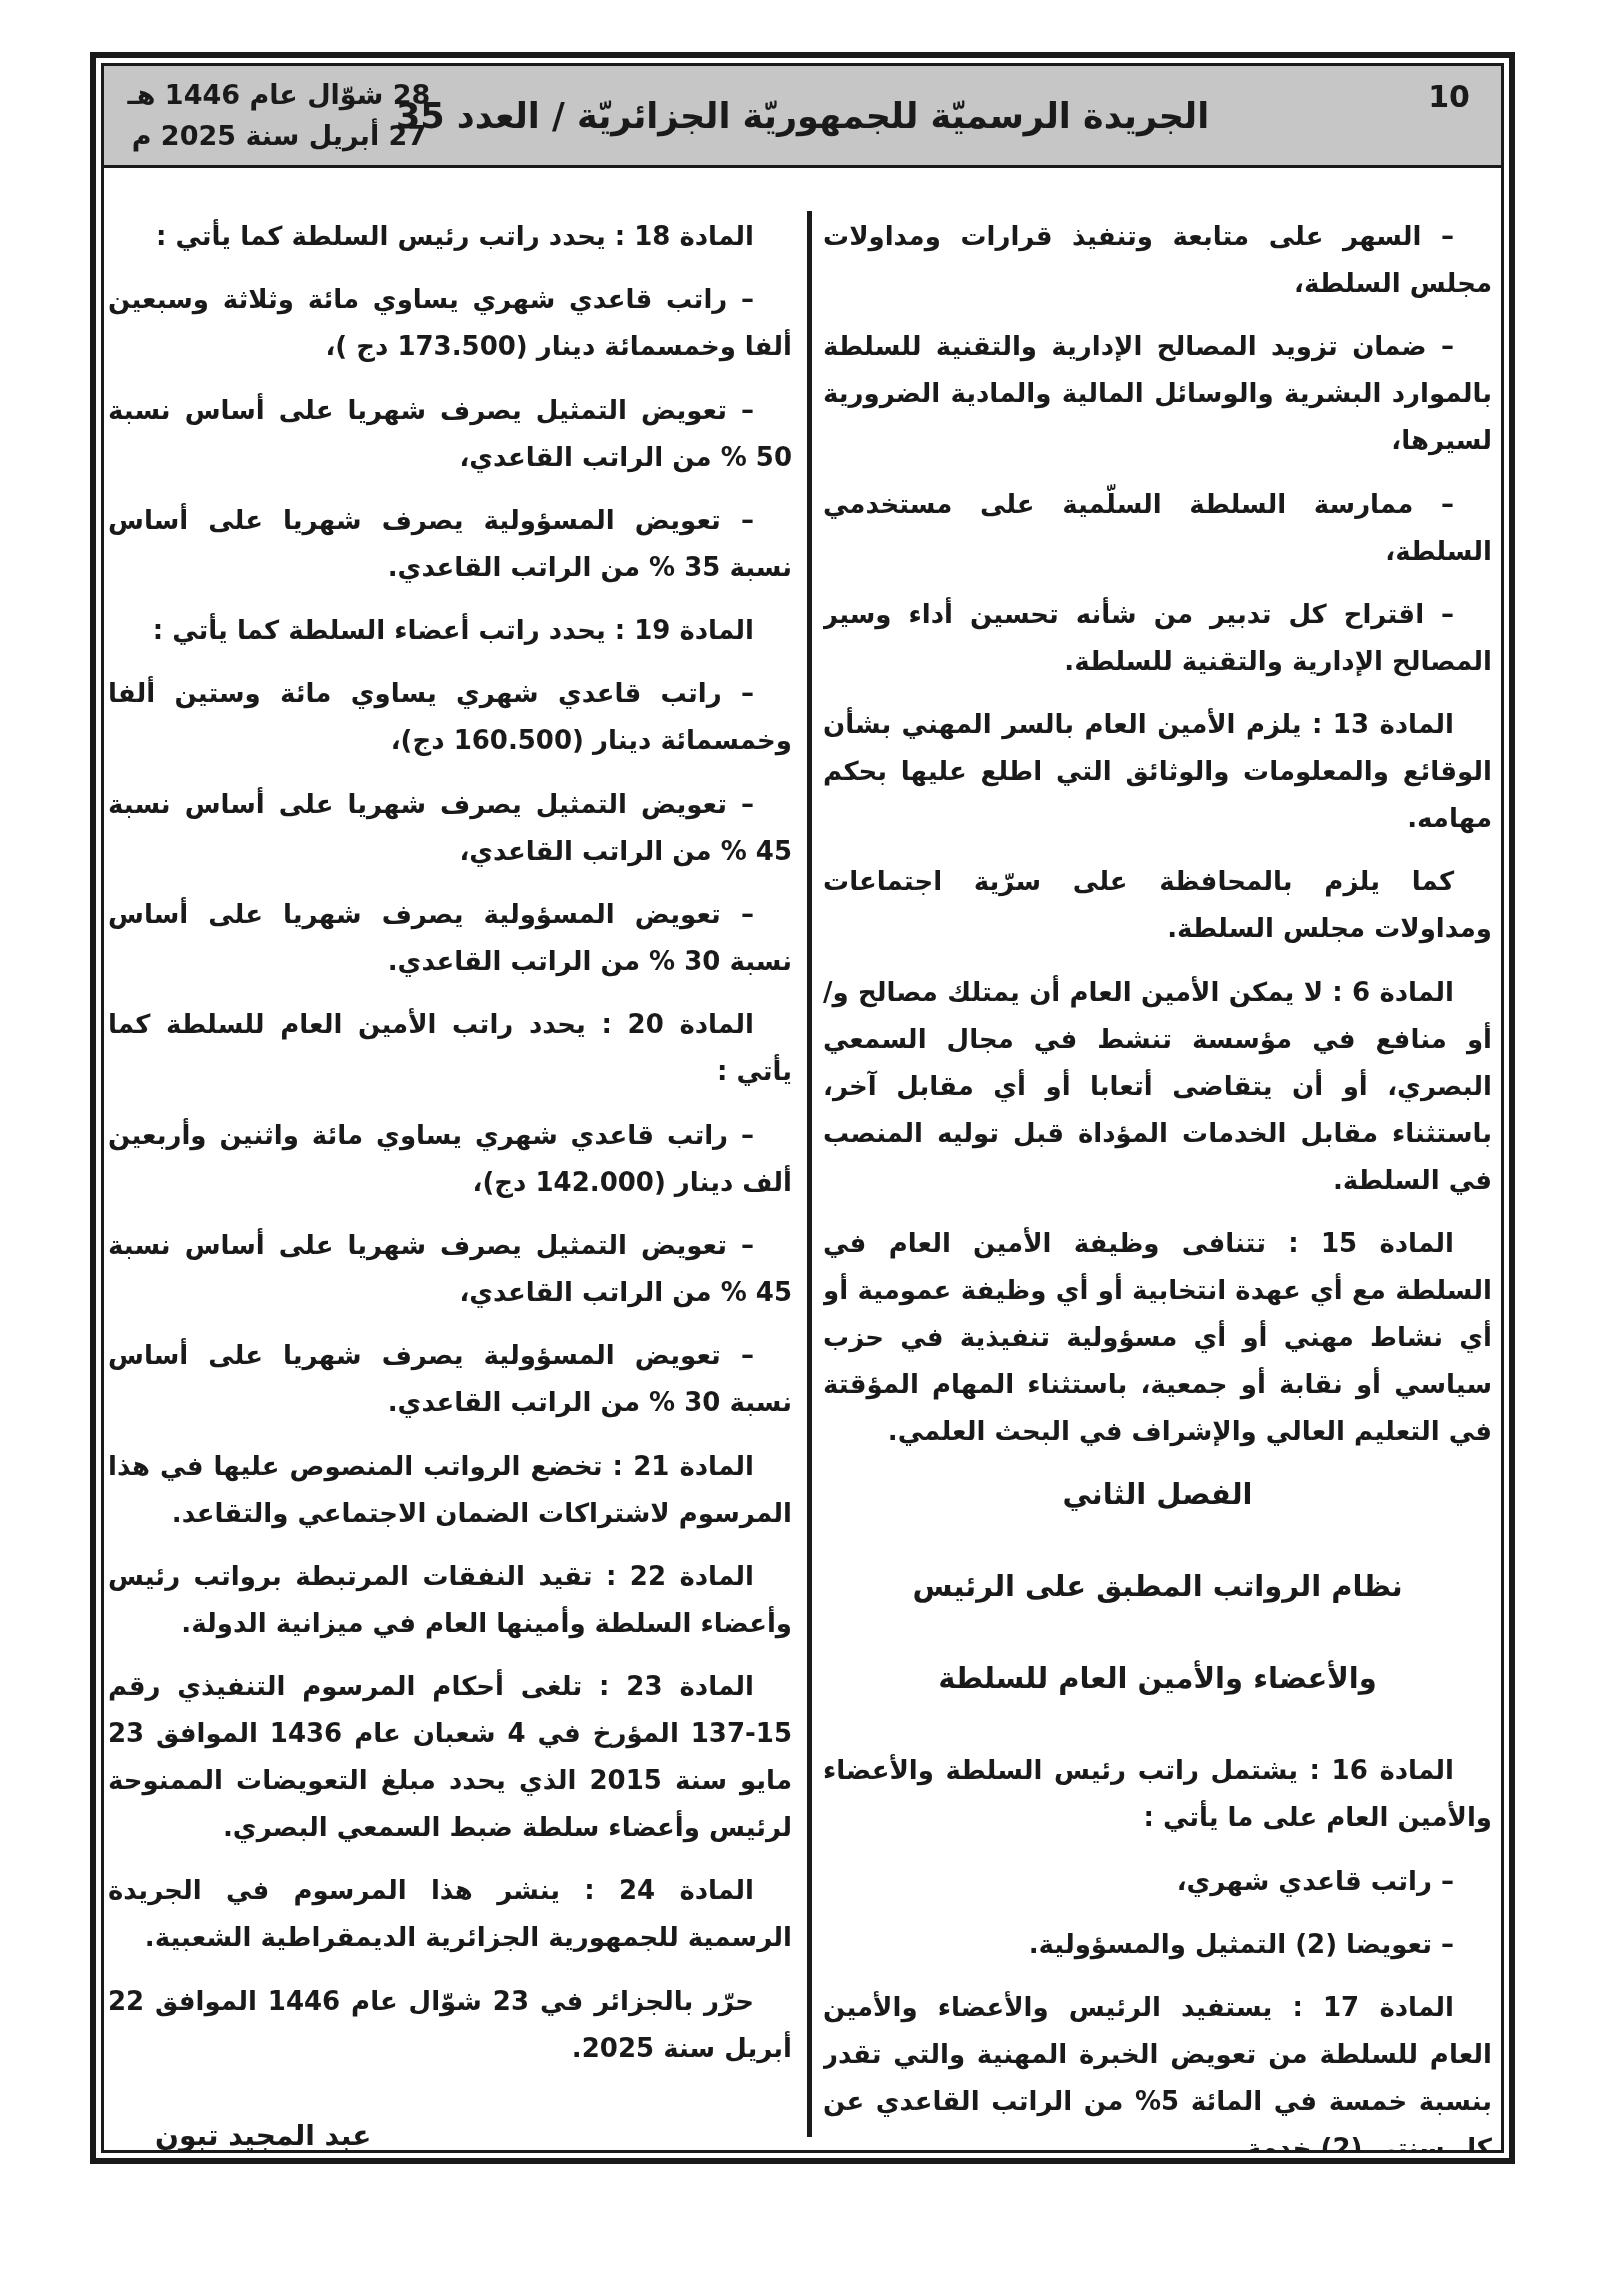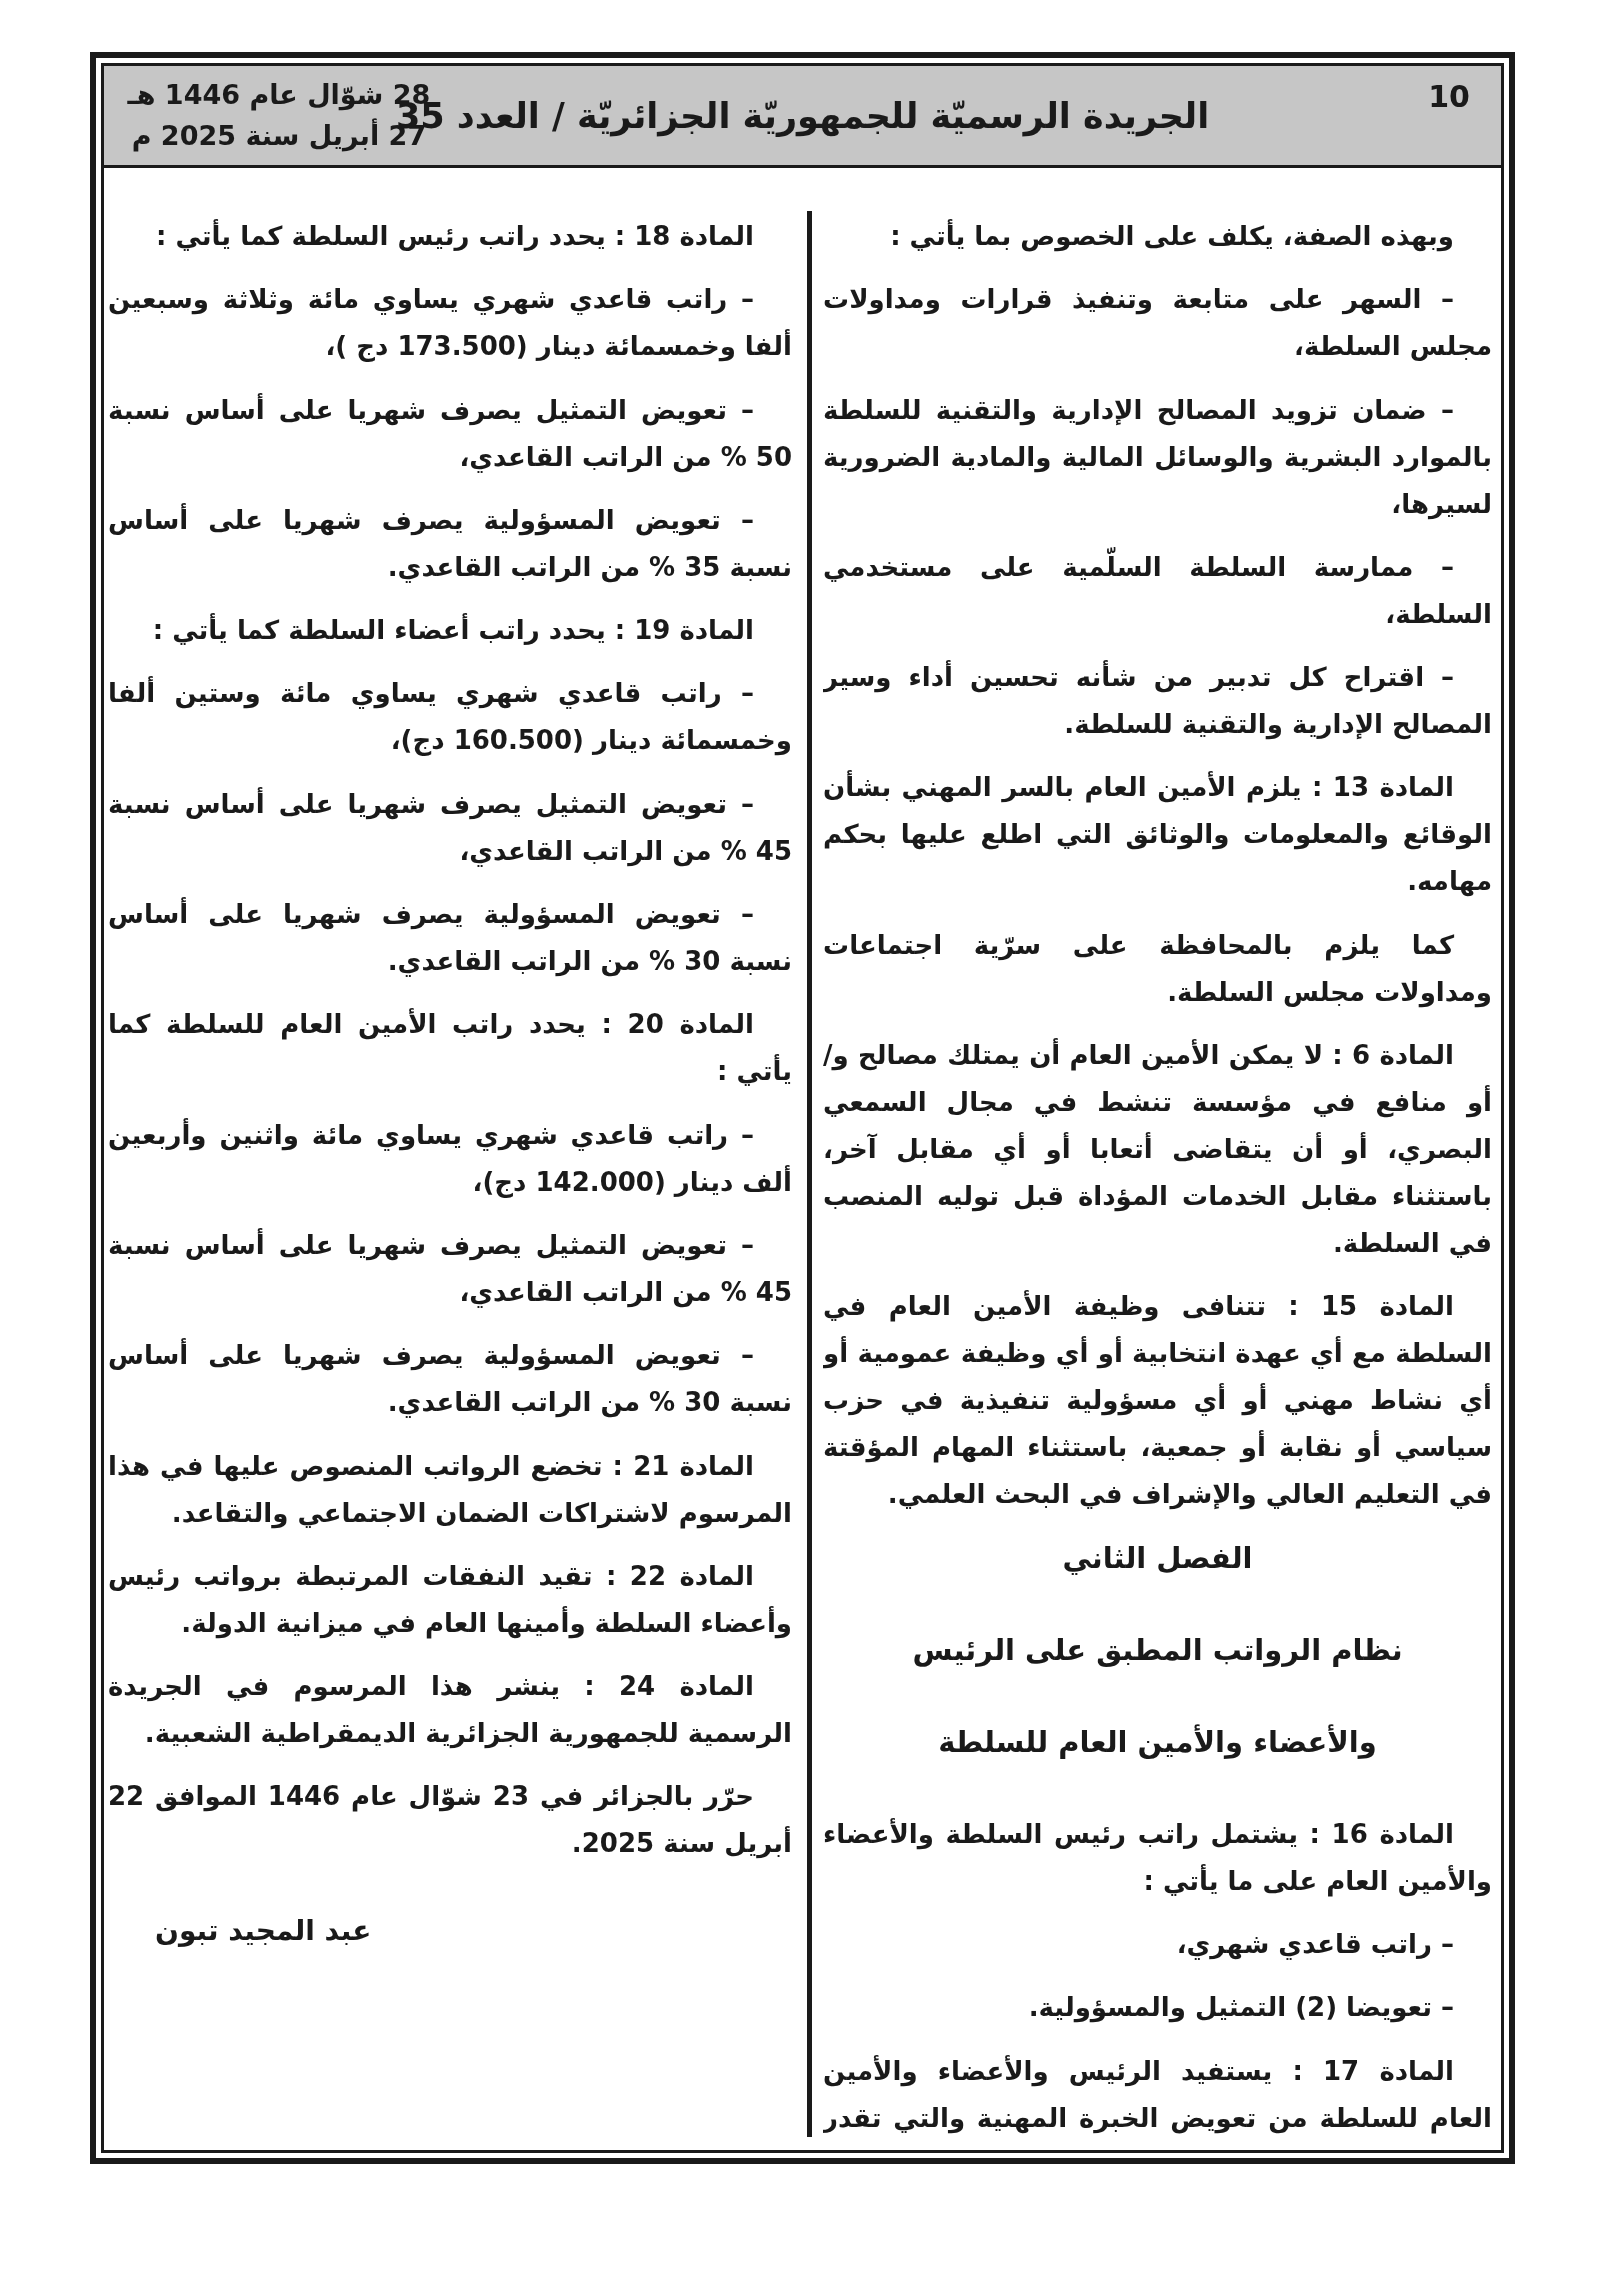--- a/index.html
+++ b/index.html
@@ -83,21 +83,20 @@
       <div class="hdr-dates" dir="rtl">
         <div>28 شوّال عام 1446 هـ</div>
         <div>27 أبريل سنة 2025 م</div>
       </div>
       <div class="hdr-title" dir="rtl">الجريدة الرسميّة للجمهوريّة الجزائريّة / العدد 35</div>
       <div class="hdr-pagenum">10</div>
     </div>
 
     <div class="content">
       <div class="col col-right" id="col-right" dir="rtl" lang="ar">
-          <div class="para plain">وبهذه الصفة، يكلف على الخصوص بما يأتي :</div>
           <div class="para dash">– السهر على متابعة وتنفيذ قرارات ومداولات مجلس السلطة،</div>
           <div class="para dash">– ضمان تزويد المصالح الإدارية والتقنية للسلطة بالموارد البشرية والوسائل المالية والمادية الضرورية لسيرها،</div>
           <div class="para dash">– ممارسة السلطة السلّمية على مستخدمي السلطة،</div>
           <div class="para dash">– اقتراح كل تدبير من شأنه تحسين أداء وسير المصالح الإدارية والتقنية للسلطة.</div>
           <div class="para article"><span class="art-label">المادة 13 : </span><span>يلزم الأمين العام بالسر المهني بشأن الوقائع والمعلومات والوثائق التي اطلع عليها بحكم مهامه.</span></div>
           <div class="para plain">كما يلزم بالمحافظة على سرّية اجتماعات ومداولات مجلس السلطة.</div>
           <div class="para article"><span class="art-label">المادة 6 : </span><span>لا يمكن الأمين العام أن يمتلك مصالح و/أو منافع في مؤسسة تنشط في مجال السمعي البصري، أو أن يتقاضى أتعابا أو أي مقابل آخر، باستثناء مقابل الخدمات المؤداة قبل توليه المنصب في السلطة.</span></div>
           <div class="para article"><span class="art-label">المادة 15 : </span><span>تتنافى وظيفة الأمين العام في السلطة مع أي عهدة انتخابية أو أي وظيفة عمومية أو أي نشاط مهني أو أي مسؤولية تنفيذية في حزب سياسي أو نقابة أو جمعية، باستثناء المهام المؤقتة في التعليم العالي والإشراف في البحث العلمي.</span></div>
           <div class="para heading">الفصل الثاني</div>
           <div class="para heading">نظام الرواتب المطبق على الرئيس</div>
@@ -116,20 +115,21 @@
           <div class="para article"><span class="art-label">المادة 19 : </span><span>يحدد راتب أعضاء السلطة كما يأتي :</span></div>
           <div class="para dash">– راتب قاعدي شهري يساوي مائة وستين ألفا وخمسمائة دينار (160.500 دج)،</div>
           <div class="para dash">– تعويض التمثيل يصرف شهريا على أساس نسبة 45 % من الراتب القاعدي،</div>
           <div class="para dash">– تعويض المسؤولية يصرف شهريا على أساس نسبة 30 % من الراتب القاعدي.</div>
           <div class="para article"><span class="art-label">المادة 20 : </span><span>يحدد راتب الأمين العام للسلطة كما يأتي :</span></div>
           <div class="para dash">– راتب قاعدي شهري يساوي مائة واثنين وأربعين ألف دينار (142.000 دج)،</div>
           <div class="para dash">– تعويض التمثيل يصرف شهريا على أساس نسبة 45 % من الراتب القاعدي،</div>
           <div class="para dash">– تعويض المسؤولية يصرف شهريا على أساس نسبة 30 % من الراتب القاعدي.</div>
           <div class="para article"><span class="art-label">المادة 21 : </span><span>تخضع الرواتب المنصوص عليها في هذا المرسوم لاشتراكات الضمان الاجتماعي والتقاعد.</span></div>
           <div class="para article"><span class="art-label">المادة 22 : </span><span>تقيد النفقات المرتبطة برواتب رئيس وأعضاء السلطة وأمينها العام في ميزانية الدولة.</span></div>
+          <div class="para article"><span class="art-label">المادة 23 : </span><span>تلغى أحكام المرسوم التنفيذي رقم 15‏-‏137 المؤرخ في 4 شعبان عام 1436 الموافق 23 مايو سنة 2015 الذي يحدد مبلغ التعويضات الممنوحة لرئيس وأعضاء سلطة ضبط السمعي البصري.</span></div>
           <div class="para article"><span class="art-label">المادة 24 : </span><span>ينشر هذا المرسوم في الجريدة الرسمية للجمهورية الجزائرية الديمقراطية الشعبية.</span></div>
           <div class="para plain">حرّر بالجزائر في 23 شوّال عام 1446 الموافق 22 أبريل سنة 2025.</div>
           <div class="para signature">عبد المجيد تبون</div>
         </div>
     </div>
 
   </div>
 </div>
 
 

